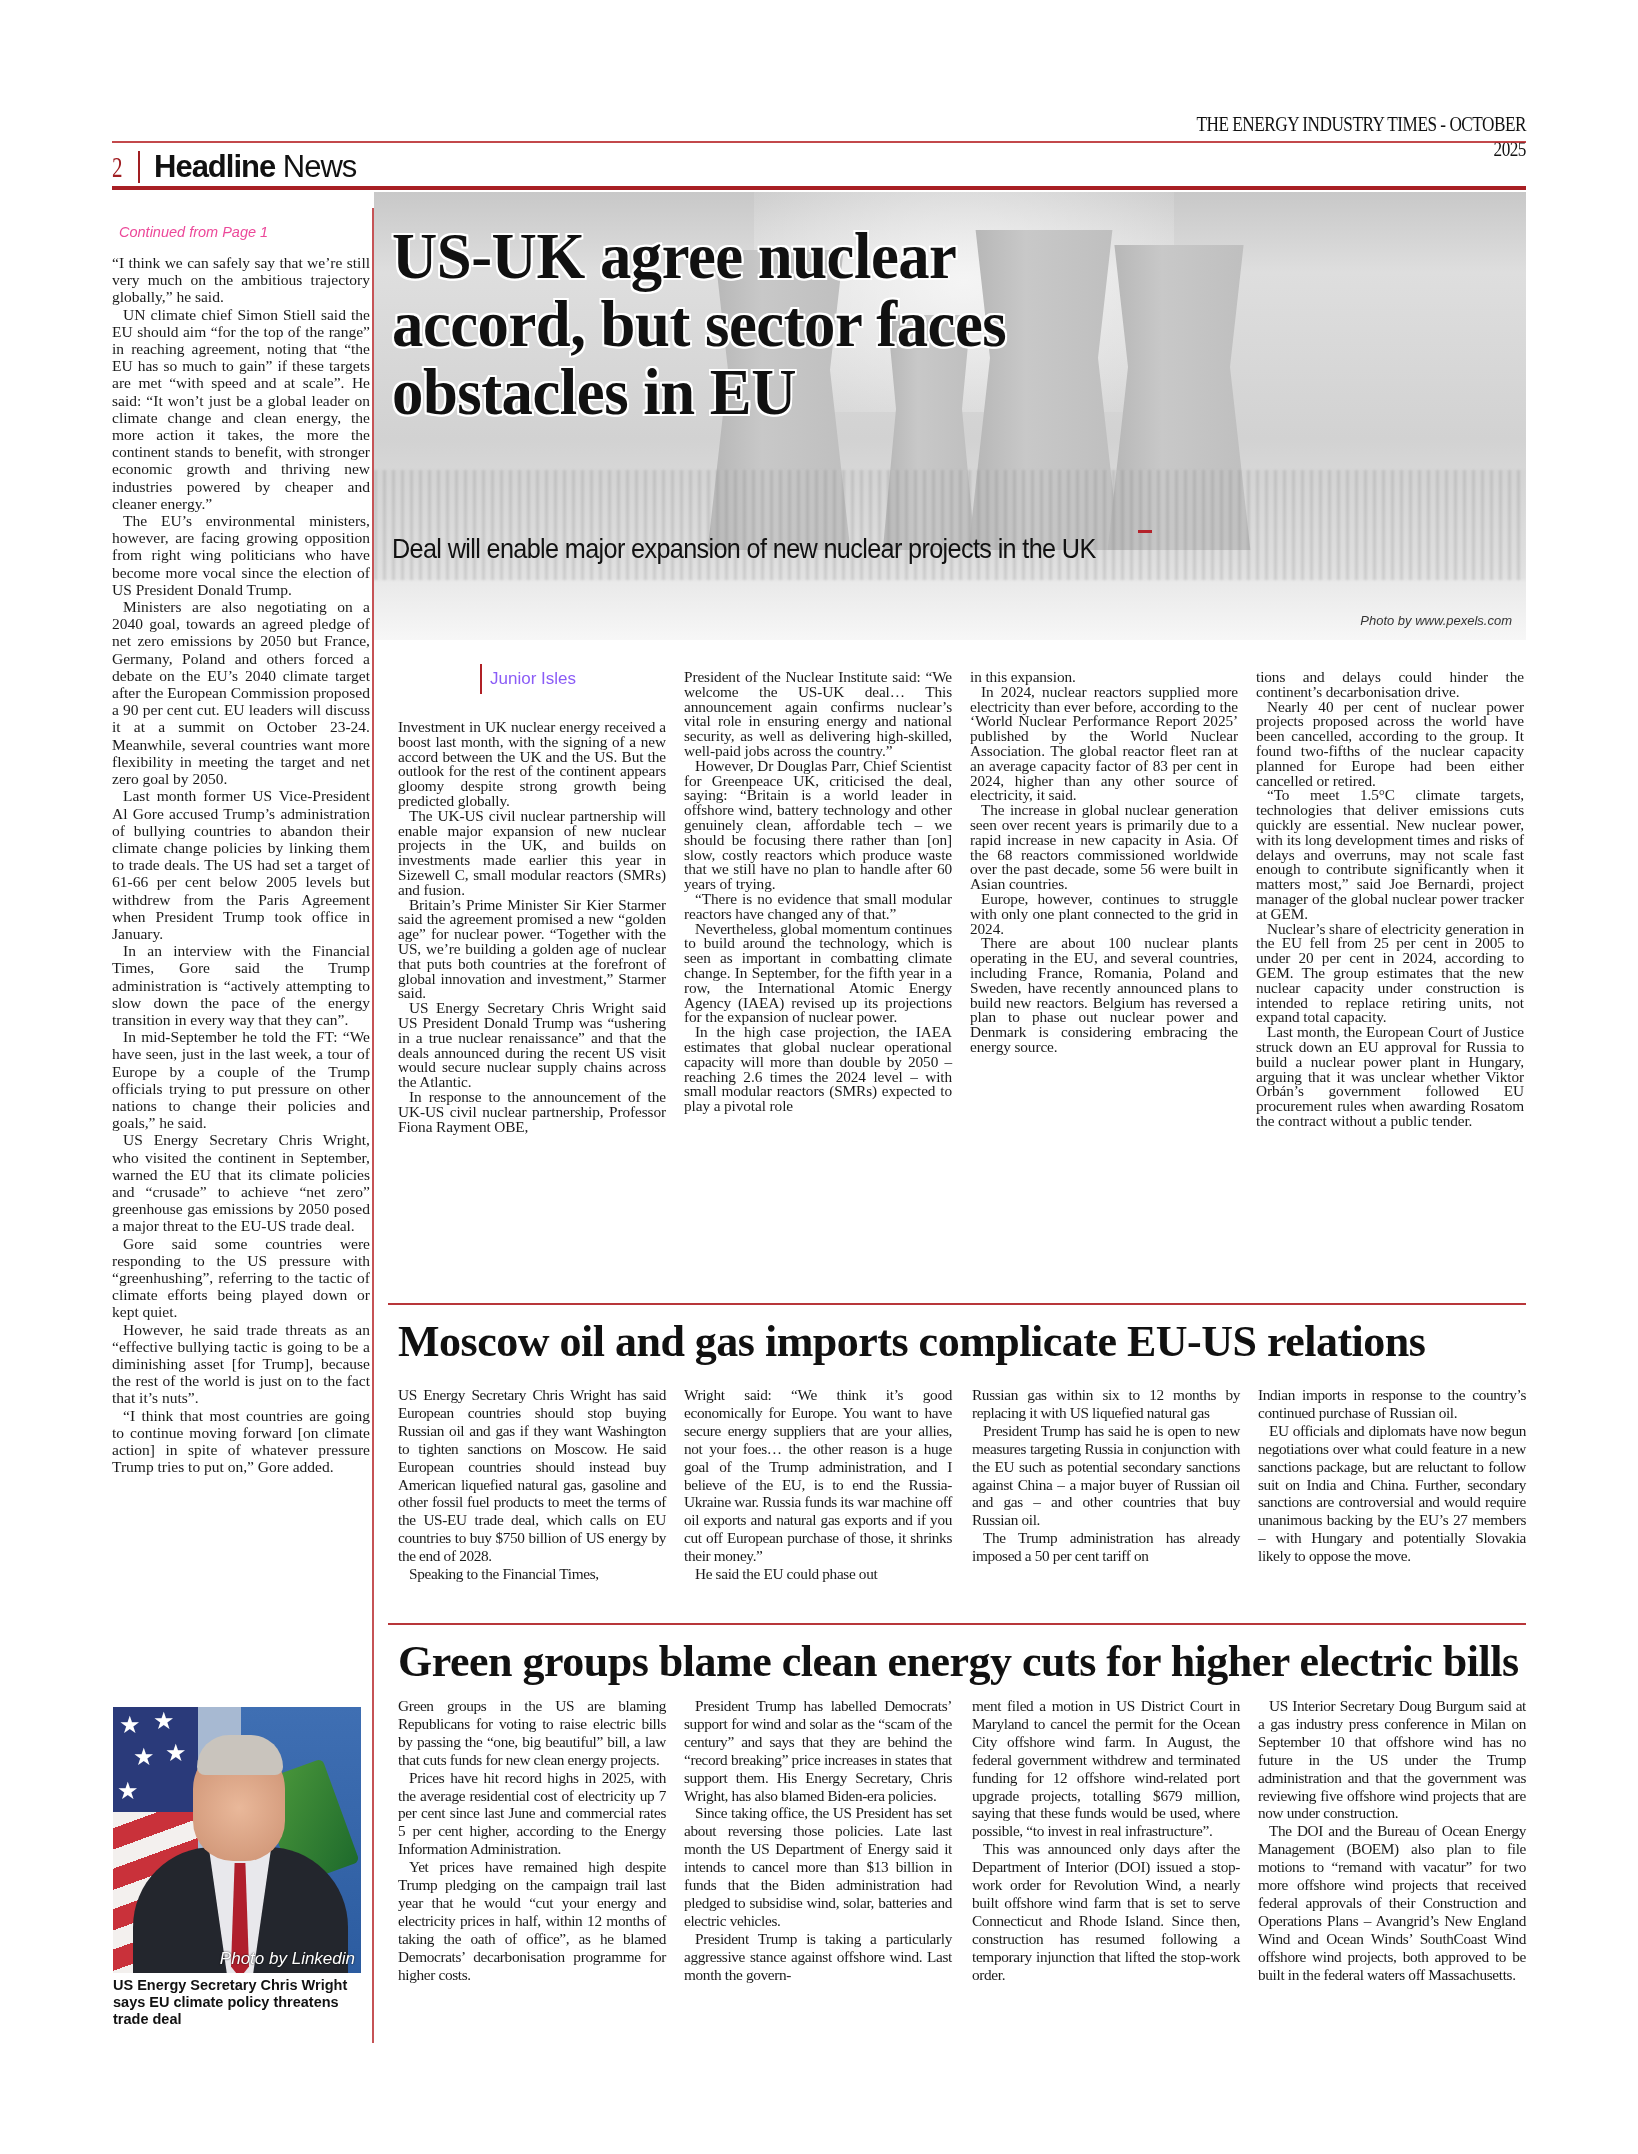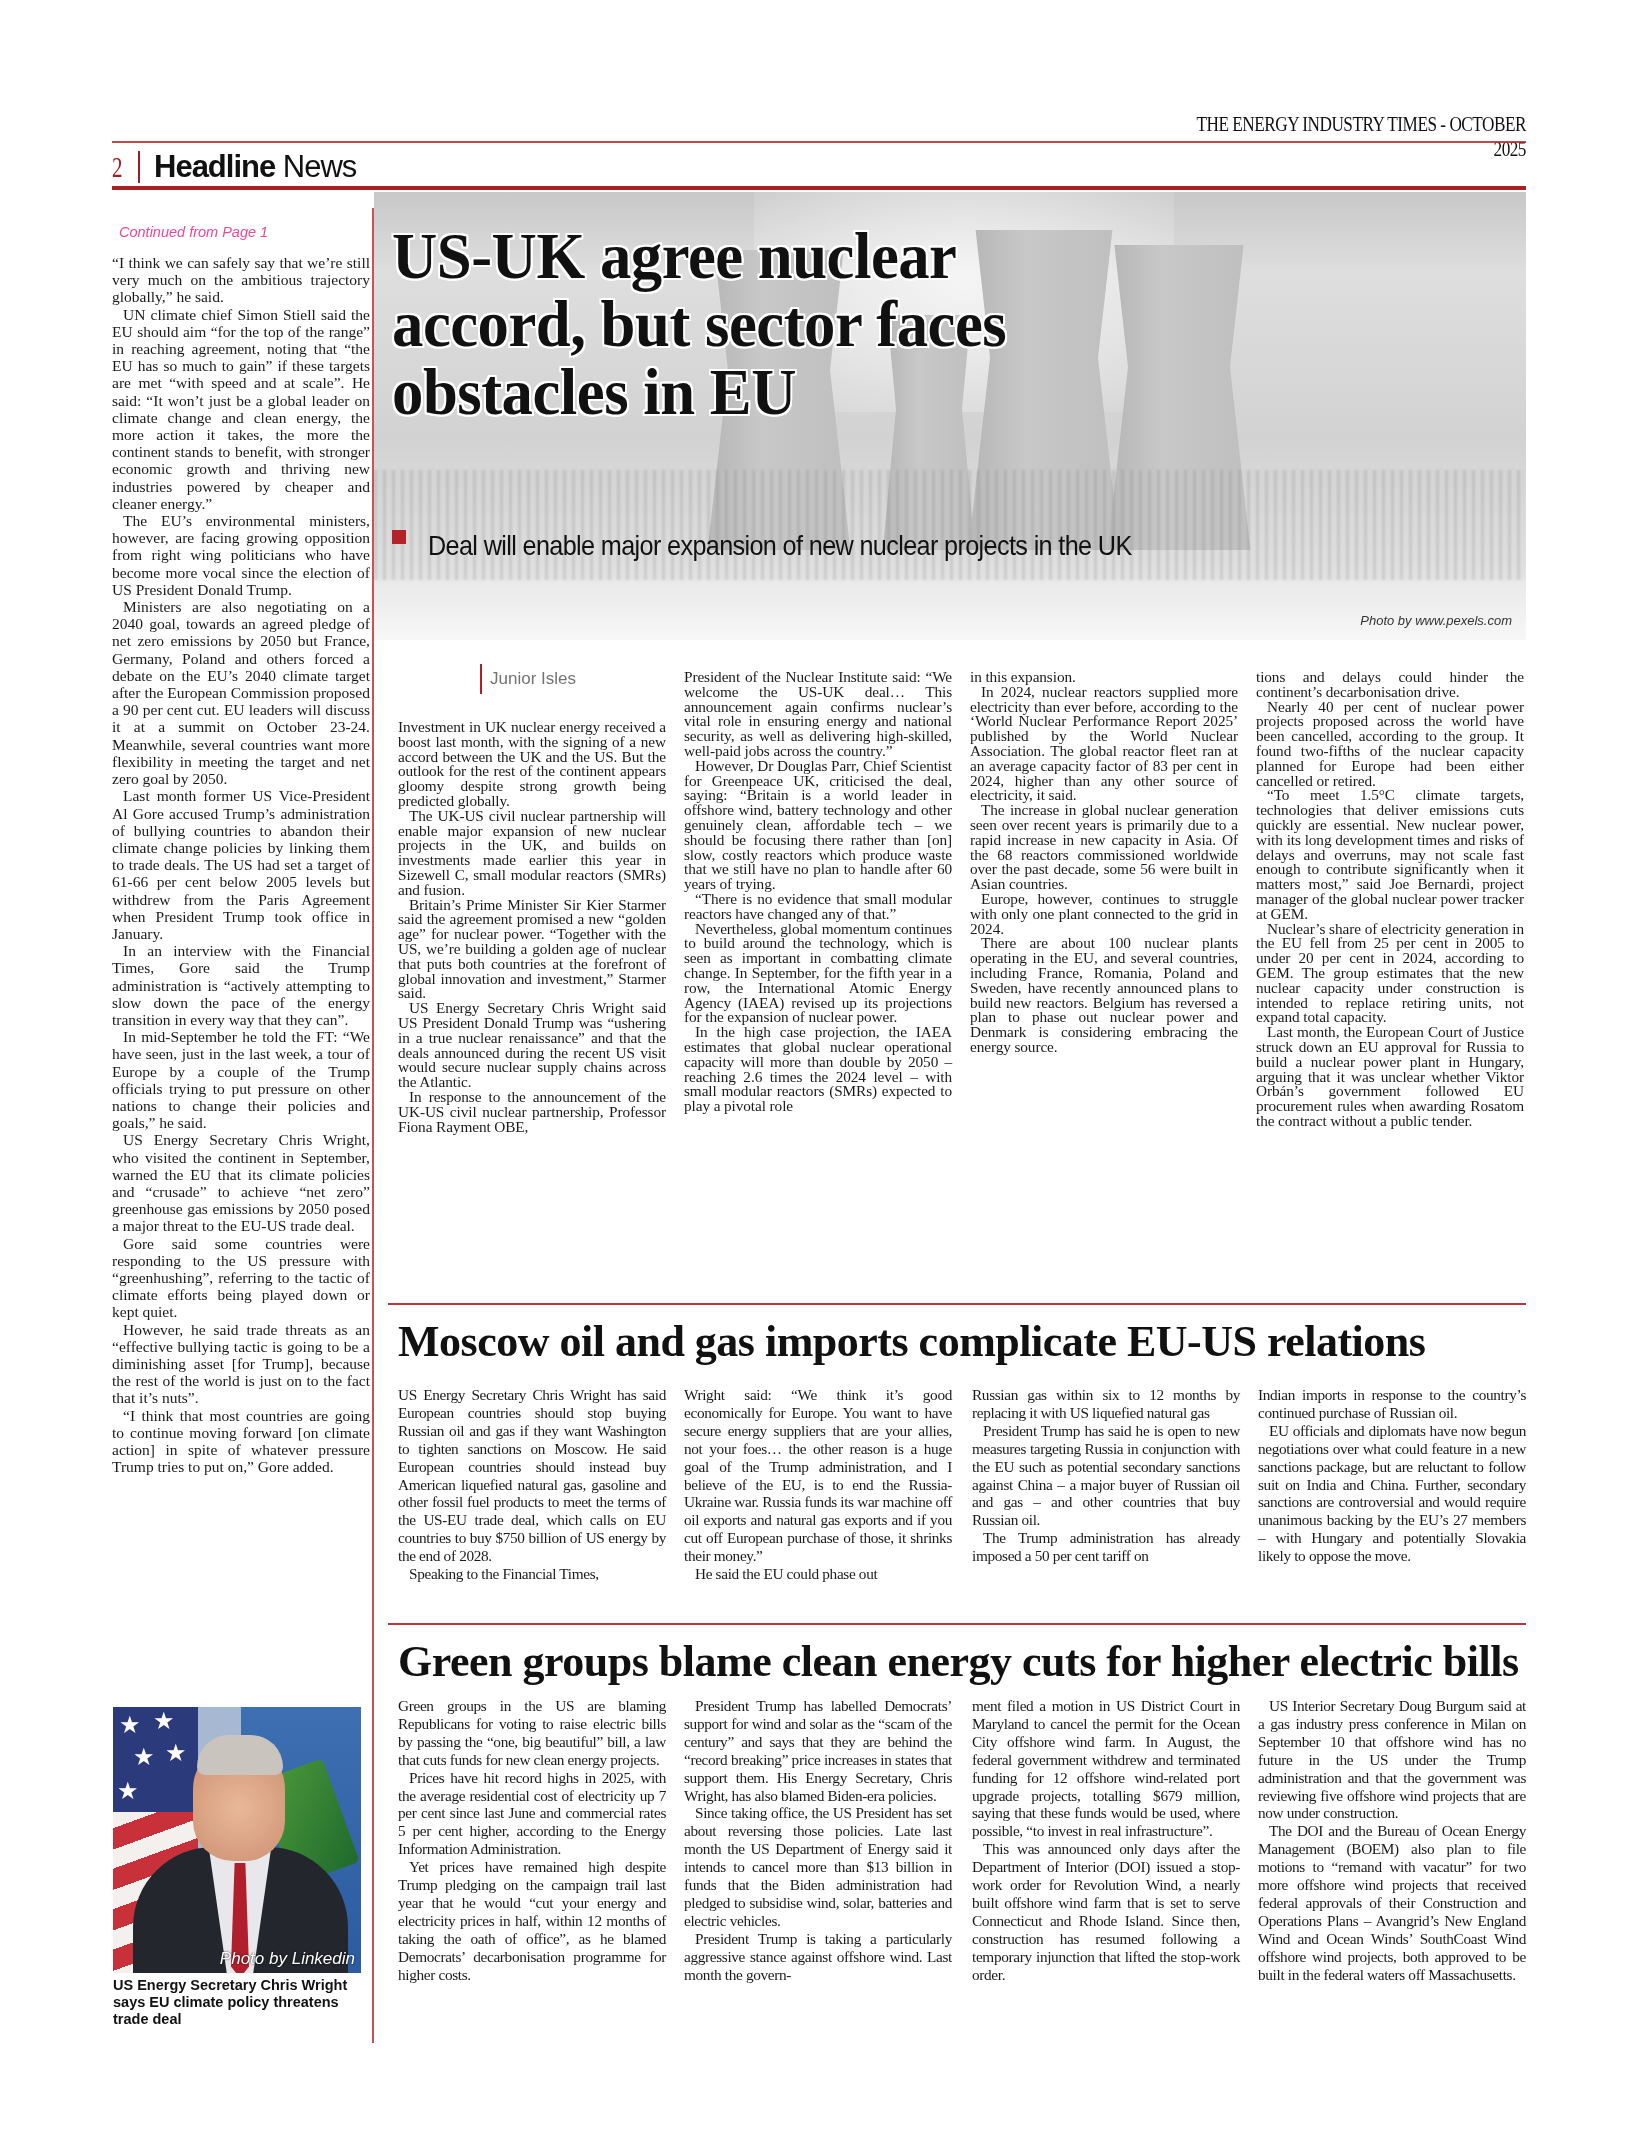--- a/index.html
+++ b/index.html
@@ -43,27 +43,27 @@
   
   .hero { position: absolute; left: 374px; top: 192px; width: 1152px; height: 448px; overflow: hidden;
     background: linear-gradient(180deg, #c8c8c8 0%, #dedede 18%, #d2d2d2 55%, #e4e4e4 82%, #f7f7f7 100%); }
   .tower { position: absolute; bottom: 90px; background: linear-gradient(90deg,#b0b0b0,#c8c8c8 40%,#bdbdbd); clip-path: polygon(12% 0, 88% 0, 80% 40%, 92% 100%, 8% 100%, 20% 40%); }
   .trees { position: absolute; left: 0; bottom: 60px; width: 100%; height: 110px;
     background: repeating-linear-gradient(90deg, rgba(150,150,150,.35) 0 3px, rgba(200,200,200,.2) 3px 9px); filter: blur(1px); }
   .steam { position: absolute; background: radial-gradient(ellipse, rgba(250,250,250,.8), rgba(230,230,230,0)); }
   .hero-title { position: absolute; left: 18px; top: 30px; font-family: "Liberation Serif", serif; font-weight: 700; font-size: 66px; line-height: 68px; color: #111;
      text-shadow: 2px 0 #fff, -2px 0 #fff, 0 2px #fff, 0 -2px #fff, 2px 2px #fff, -2px -2px #fff, 2px -2px #fff, -2px 2px #fff; transform: scaleX(0.95); transform-origin: left; letter-spacing: -0.5px; }
   .hero-bullets { position: absolute; left: 18px; top: 338px; }
-  .bullet { display: flex; align-items: flex-start; height: 35px; }
+  .bullet { display: flex; align-items: flex-end; height: 35px; flex-direction: column; }
   .bullet .sq { width: 14px; height: 14px; background: #b4222a; margin-right: 22px; }
   .bullet span.txt { font-family: "Liberation Sans", sans-serif; font-size: 28px; color: #111; letter-spacing: -0.7px; transform: scaleX(0.9); transform-origin: left; white-space: nowrap; }
   .hero-credit { position: absolute; right: 14px; bottom: 12px; font-family: "Liberation Sans", sans-serif; font-style: italic; font-size: 13px; color: #333; }
   .byline { position: absolute; left: 480px; top: 664px; display: flex; align-items: center; }
   .byline .bar { width: 2px; height: 30px; background: #b02025; margin-right: 8px; }
-  .byline span { font-family: "Liberation Sans", sans-serif; font-size: 17px; color: #737373; }
+  .byline span { font-family: "Liberation Sans", sans-serif; font-size: 17px; color: #8b5cf6; }
 
   .article-col { position: absolute; width: 268px; }
   .article-col p { font-size: 15.3px; line-height: 14.8px; text-align: justify; text-indent: 11px; letter-spacing: -0.1px; }
   .article-col p.noindent { text-indent: 0; }
 
   .hrule { position: absolute; left: 388px; width: 1138px; height: 2px; background: #b02025; opacity: .9; }
 
   .story-title { position: absolute; left: 398px; font-family: "Liberation Serif", serif; font-weight: 700; font-size: 44px; color: #111; letter-spacing: -0.5px; white-space: nowrap; }
   .story-col { position: absolute; width: 268px; }
   .story-col p { font-size: 15.3px; line-height: 17.9px; text-align: justify; text-indent: 11px; letter-spacing: -0.35px; }

